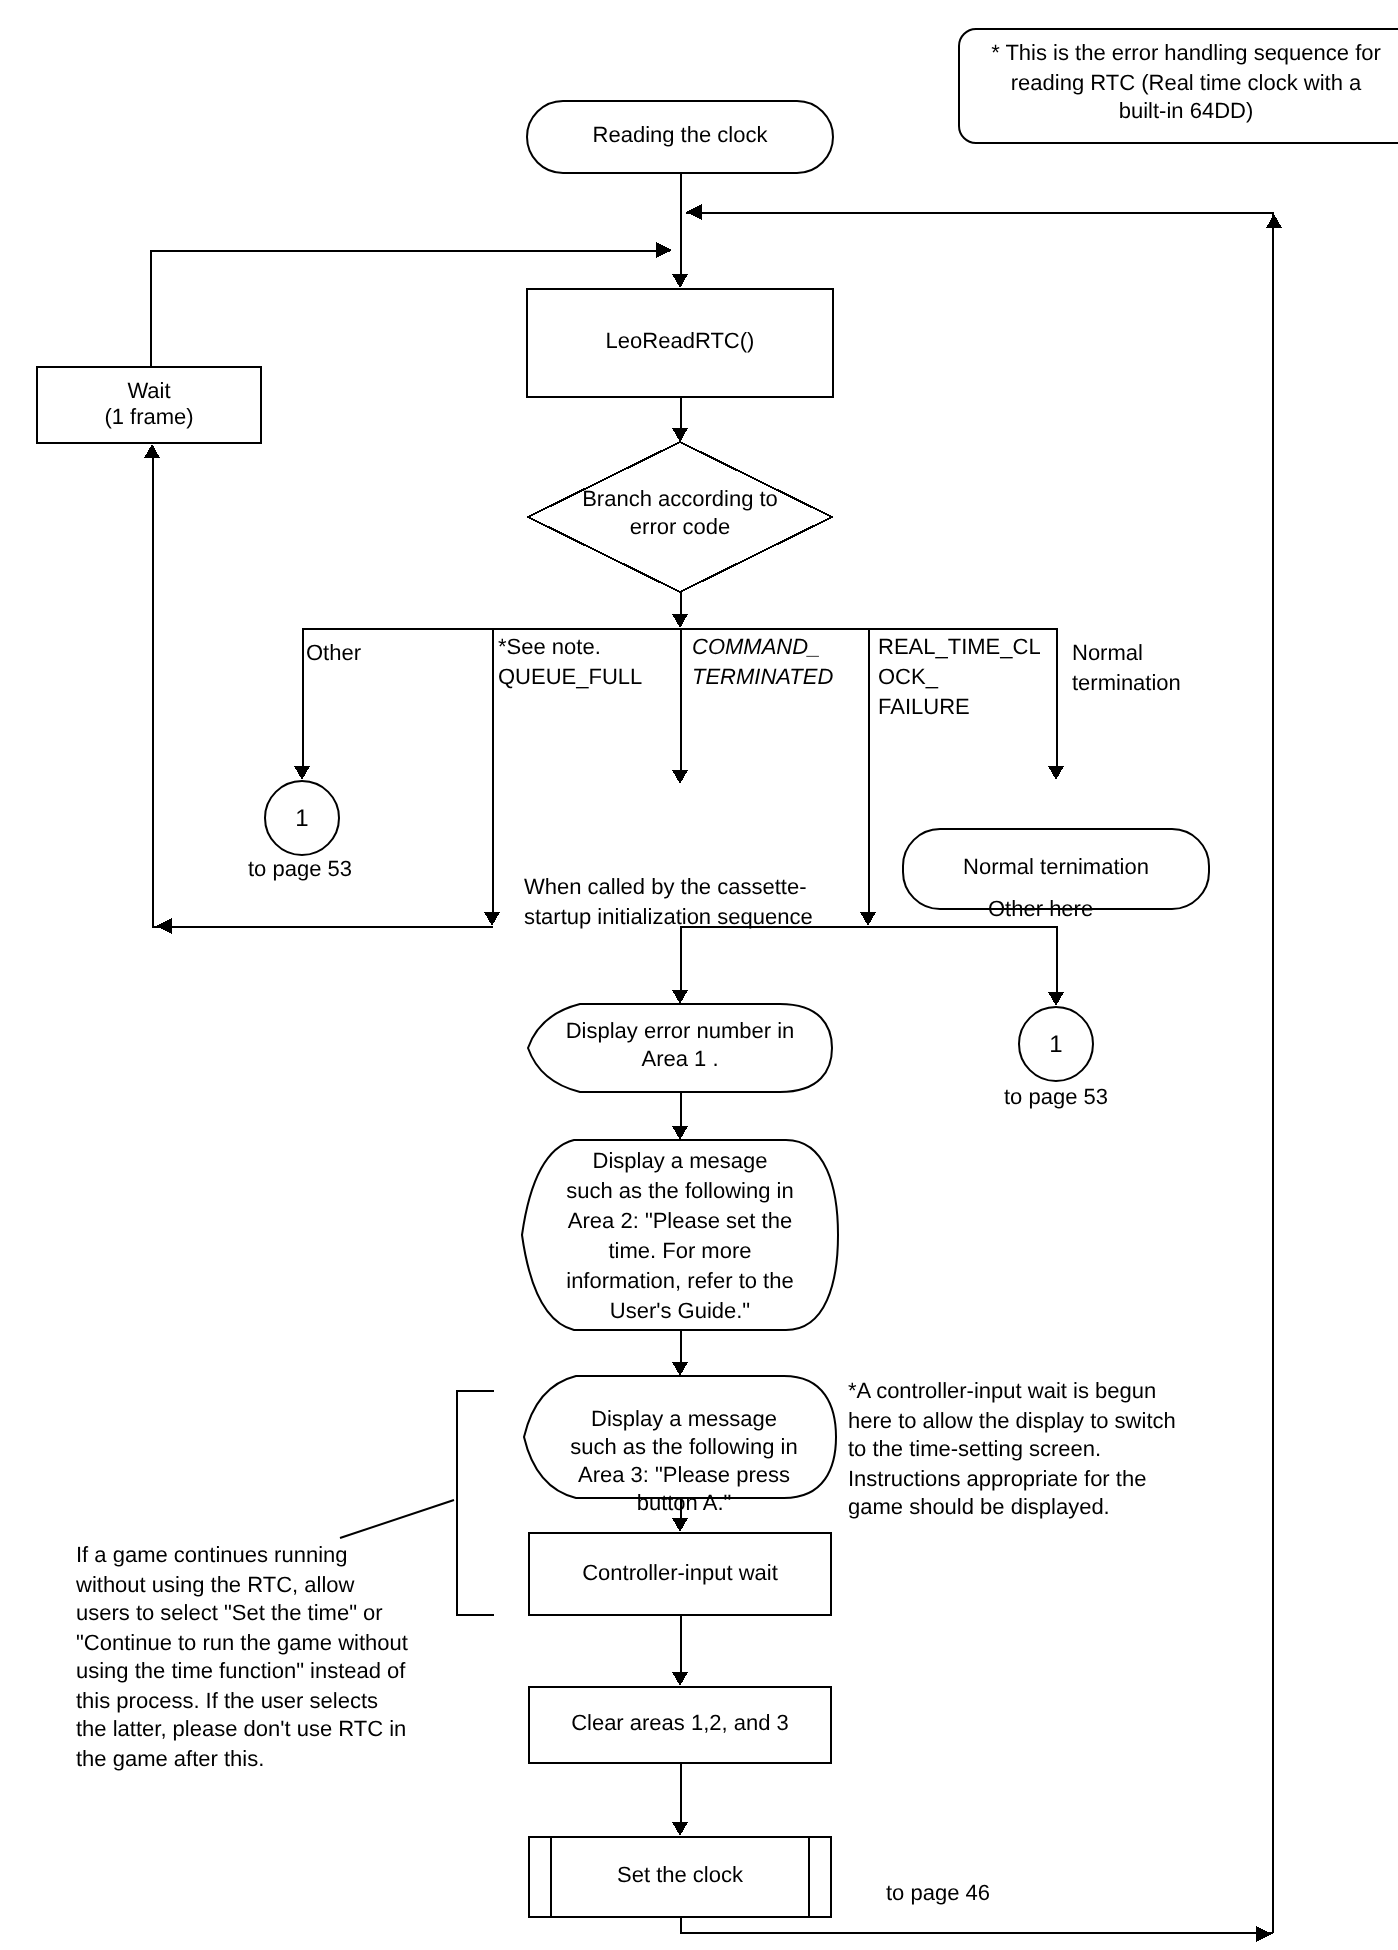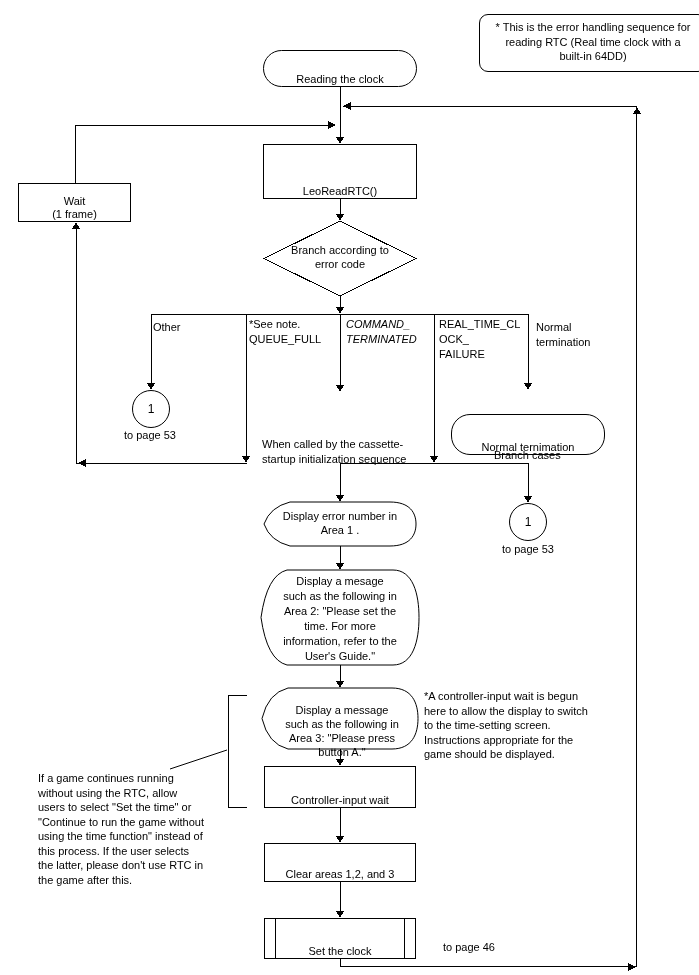--- a/index.html
+++ b/index.html
@@ -5,21 +5,21 @@
   html,body{margin:0;padding:0;background:#fff;}
   #canvas{
     position:relative;width:699px;height:975px;background:#ffffff;
     font-family:"Liberation Sans",sans-serif;font-size:11px;color:#000;
     overflow:hidden;
   }
   #wires{position:absolute;left:0;top:0;width:699px;height:975px;}
   .pre{white-space:pre-line;}
   .box{
     position:absolute;border:1px solid #000;background:#fff;
-    display:flex;align-items:flex-end;justify-content:center;text-align:center;
+    display:flex;align-items:center;justify-content:center;text-align:center;
     line-height:13px;box-sizing:border-box;
   }
   .stadium{border-radius:19px;}
   .notebox{
     position:absolute;border:1px solid #000;border-radius:9px;background:#fff;
     padding:5px 7px;line-height:14.5px;box-sizing:border-box;text-align:center;margin-left:26px;
   }
   .circle{
     position:absolute;width:38px;height:38px;border:1px solid #000;border-radius:50%;
     background:#fff;display:flex;align-items:center;justify-content:center;
@@ -135,21 +135,21 @@
     <span>1</span>
   </div>
   <div class="caption" style="left:110px;top:429px;width:80px;">to page 53</div>
 
   <div class="box stadium" style="left:451px;top:390px;width:154px;height:41px;margin-top:24px;">
     <span class="pre">Normal ternimation</span>
   </div>
 
   <div class="notetext pre" style="left:262px;top:437px;">When called by the cassette-
 startup initialization sequence</div>
-  <div class="notetext pre" style="left:494px;top:448px;">Branch cases</div>
+  <div class="notetext pre" style="left:494px;top:448px;">Other here</div>
 
   <div class="circle" style="left:509px;top:503px;">
     <span>1</span>
   </div>
   <div class="caption" style="left:488px;top:543px;width:80px;">to page 53</div>
 
   <div class="shapelabel pre" style="left:272px;top:509px;width:136px;">Display error number in
 Area 1 .</div>
   <div class="shapelabel pre" style="left:267px;top:574px;width:146px;line-height:15px;">Display a mesage
 such as the following in

